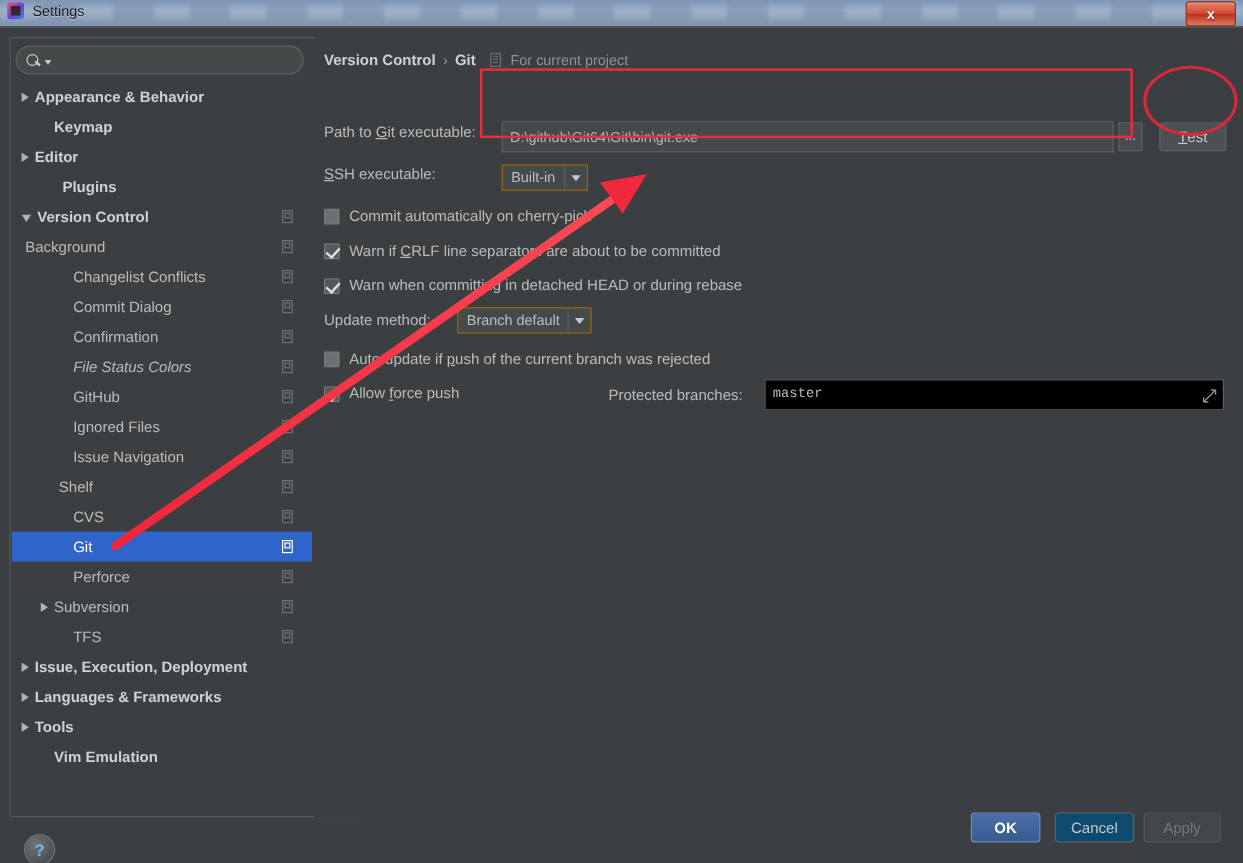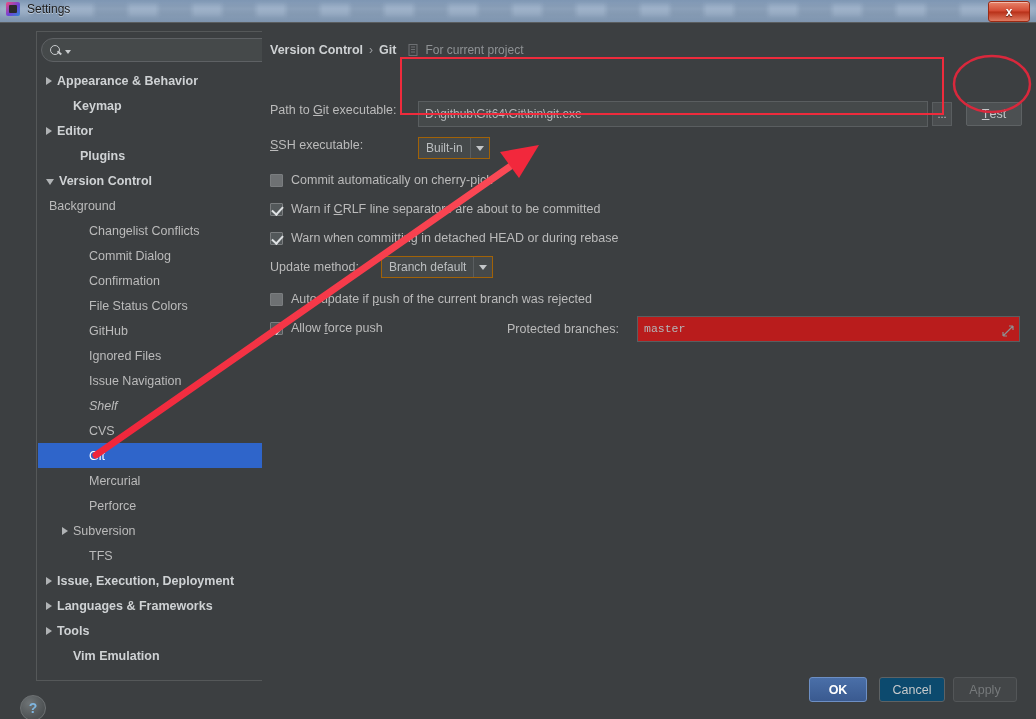--- a/index.html
+++ b/index.html
@@ -69,21 +69,20 @@
   }
 
   
   .sidebar {
     position: absolute; left: 8px; top: 8px;
     width: 292px; height: 650px;
     background: #3c3f41;
     border: 1px solid #555859;
     box-sizing: border-box;
     overflow: hidden;
-    margin-left: 28px;
   }
   .search-wrap {
     position: absolute; left: 4px; top: 6px;
     width: 240px; height: 24px;
   }
   .search-box {
     width: 100%; height: 24px; box-sizing: border-box;
     background: #45494a; border: 1px solid #5e6164;
     border-radius: 12px;
     display: flex; align-items: center; padding: 0 8px;
@@ -357,21 +356,21 @@
                 </svg></span>
             </div>
             <div class="node" style="padding-left: 40px;">
               <span class="arrow none"></span>
               <span class="label">Confirmation</span>
               <span class="cfg-icon"><svg width="12" height="12" viewBox="0 0 12 12">
                   <rect x="1.5" y="0.5" width="8" height="10" fill="none" stroke="#9a9d9f" stroke-width="1"></rect>
                   <rect x="3.5" y="2.5" width="4" height="4" fill="none" stroke="#9a9d9f" stroke-width="1"></rect>
                 </svg></span>
             </div>
-            <div class="node" style="padding-left: 40px;">
+            <div class="node" style="padding-left: 40px; font-style: italic;">
               <span class="arrow none"></span>
               <span class="label">File Status Colors</span>
               <span class="cfg-icon"><svg width="12" height="12" viewBox="0 0 12 12">
                   <rect x="1.5" y="0.5" width="8" height="10" fill="none" stroke="#9a9d9f" stroke-width="1"></rect>
                   <rect x="3.5" y="2.5" width="4" height="4" fill="none" stroke="#9a9d9f" stroke-width="1"></rect>
                 </svg></span>
             </div>
             <div class="node" style="padding-left: 40px;">
               <span class="arrow none"></span>
               <span class="label">GitHub</span>
@@ -389,21 +388,21 @@
                 </svg></span>
             </div>
             <div class="node" style="padding-left: 40px;">
               <span class="arrow none"></span>
               <span class="label">Issue Navigation</span>
               <span class="cfg-icon"><svg width="12" height="12" viewBox="0 0 12 12">
                   <rect x="1.5" y="0.5" width="8" height="10" fill="none" stroke="#9a9d9f" stroke-width="1"></rect>
                   <rect x="3.5" y="2.5" width="4" height="4" fill="none" stroke="#9a9d9f" stroke-width="1"></rect>
                 </svg></span>
             </div>
-            <div class="node" style="padding-left: 40px; font-style: italic;">
+            <div class="node" style="padding-left: 28px;">
               <span class="arrow none"></span>
               <span class="label">Shelf</span>
               <span class="cfg-icon"><svg width="12" height="12" viewBox="0 0 12 12">
                   <rect x="1.5" y="0.5" width="8" height="10" fill="none" stroke="#9a9d9f" stroke-width="1"></rect>
                   <rect x="3.5" y="2.5" width="4" height="4" fill="none" stroke="#9a9d9f" stroke-width="1"></rect>
                 </svg></span>
             </div>
             <div class="node" style="padding-left: 40px;">
               <span class="arrow none"></span>
               <span class="label">CVS</span>
@@ -411,28 +410,20 @@
                   <rect x="1.5" y="0.5" width="8" height="10" fill="none" stroke="#9a9d9f" stroke-width="1"></rect>
                   <rect x="3.5" y="2.5" width="4" height="4" fill="none" stroke="#9a9d9f" stroke-width="1"></rect>
                 </svg></span>
             </div>
             <div class="node selected" style="padding-left: 40px;">
               <span class="arrow none"></span>
               <span class="label">Git</span>
               <span class="cfg-icon"><svg width="12" height="12" viewBox="0 0 12 12">
                   <rect x="1.5" y="0.5" width="8" height="10" fill="none" stroke="#ffffff" stroke-width="1"></rect>
                   <rect x="3.5" y="2.5" width="4" height="4" fill="none" stroke="#ffffff" stroke-width="1"></rect>
-                </svg></span>
-            </div>
-            <div class="node" style="padding-left: 40px;">
-              <span class="arrow none"></span>
-              <span class="label">Mercurial</span>
-              <span class="cfg-icon"><svg width="12" height="12" viewBox="0 0 12 12">
-                  <rect x="1.5" y="0.5" width="8" height="10" fill="none" stroke="#9a9d9f" stroke-width="1"></rect>
-                  <rect x="3.5" y="2.5" width="4" height="4" fill="none" stroke="#9a9d9f" stroke-width="1"></rect>
                 </svg></span>
             </div>
             <div class="node" style="padding-left: 40px;">
               <span class="arrow none"></span>
               <span class="label">Perforce</span>
               <span class="cfg-icon"><svg width="12" height="12" viewBox="0 0 12 12">
                   <rect x="1.5" y="0.5" width="8" height="10" fill="none" stroke="#9a9d9f" stroke-width="1"></rect>
                   <rect x="3.5" y="2.5" width="4" height="4" fill="none" stroke="#9a9d9f" stroke-width="1"></rect>
                 </svg></span>
             </div>
@@ -547,21 +538,21 @@
 
       <div class="cbrow" style="left:8px; top:290px;">
         <span class="cb checked"></span>
         <span class="cbtxt"><span>Allow </span><span class="u">f</span><span>orce push</span></span>
       </div>
 
       <div class="row" style="left:245px; top:291px;">
         <span class="lbl">Protected branches:</span>
       </div>
       <div style="position:absolute; left:375px; top:285px; width:383px; height:26px;
-                  background:#b91c1c; border:1px solid #5a5e60; box-sizing:border-box;">
+                  background:#000000; border:1px solid #5a5e60; box-sizing:border-box;">
         <span style="position:absolute; left:6px; top:5px; font-family:'Liberation Mono', monospace;
                      font-size:11.5px; color:#b4b7b9;">master</span>
         <span style="position:absolute; right:5px; top:6px;">
           <svg width="12" height="12" viewBox="0 0 12 12">
             <path d="M11 1 L11 5 M11 1 L7 1 M11 1 L6 6" stroke="#8d9092" stroke-width="1.2" fill="none"></path>
             <path d="M1 11 L5 11 M1 11 L1 7 M1 11 L6 6" stroke="#8d9092" stroke-width="1.2" fill="none"></path>
           </svg>
         </span>
       </div>
 

